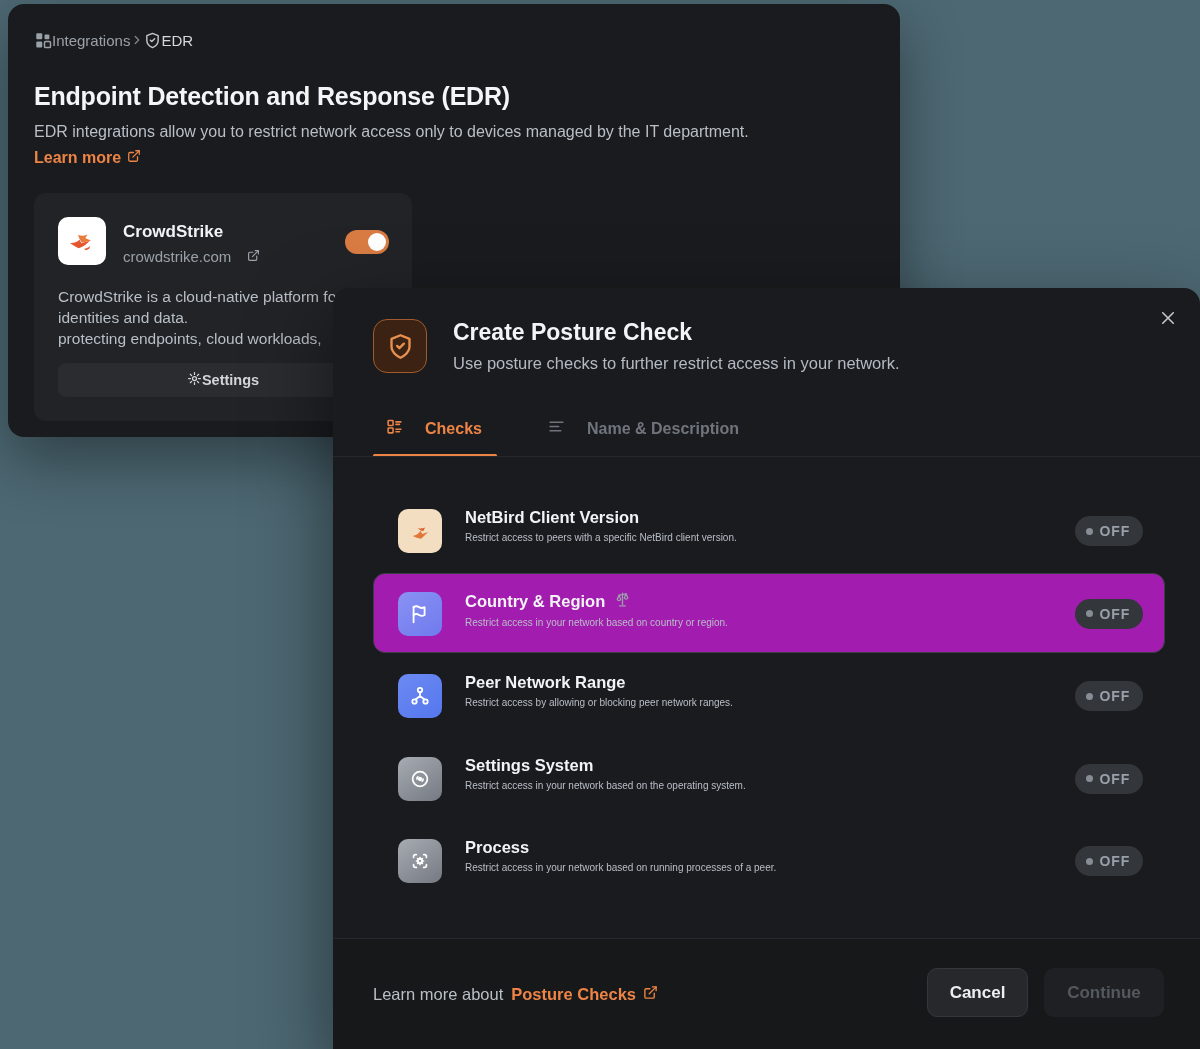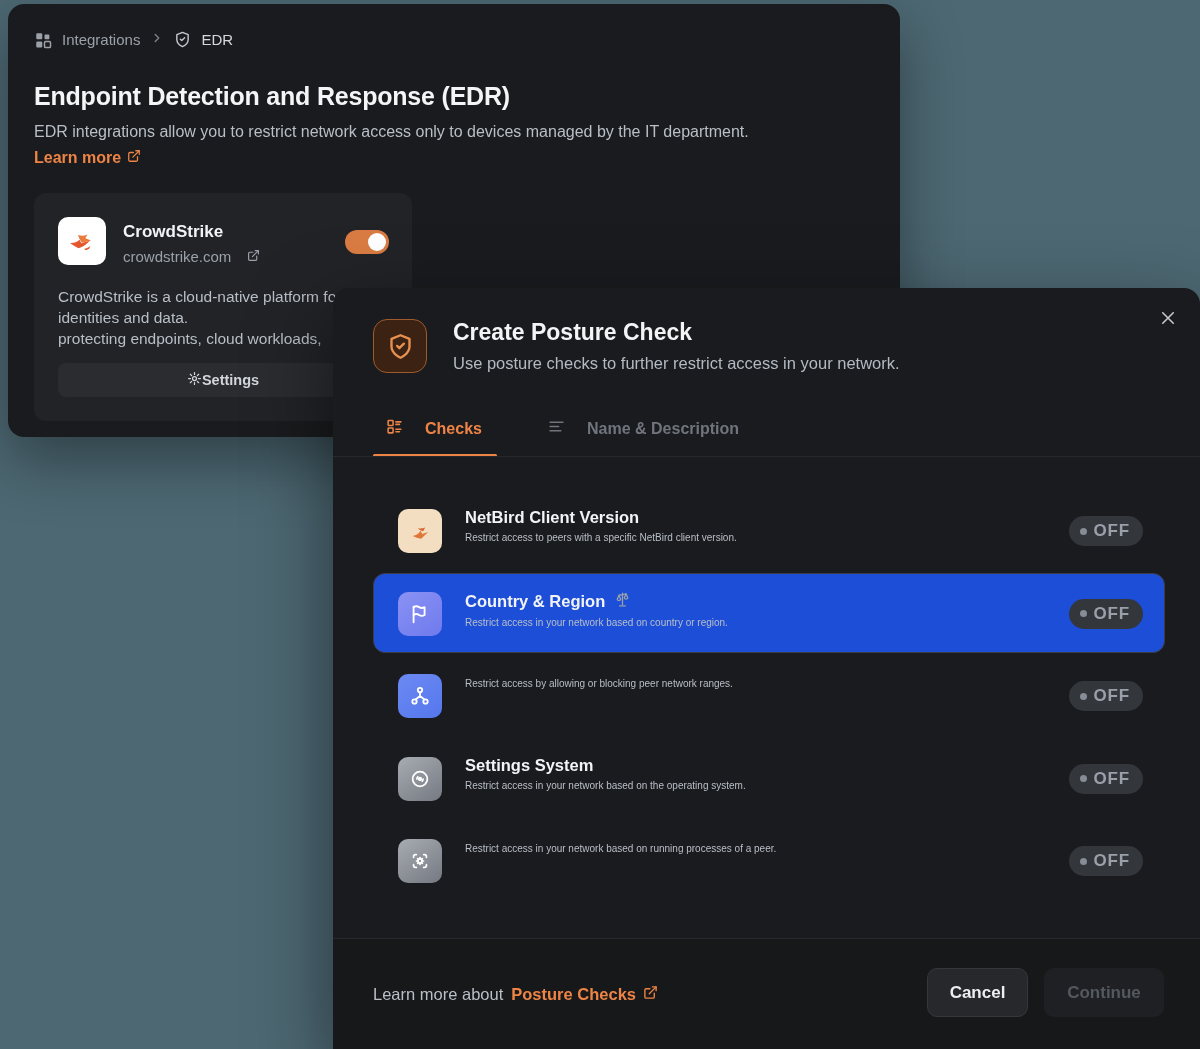--- a/index.html
+++ b/index.html
@@ -12,21 +12,21 @@
     -webkit-font-smoothing:antialiased;
   }
   .abs { position:absolute; }
 
   
   .back-window {
     left:8px; top:4px; width:892px; height:433px;
     background:#1a1b1e; border-radius:16px;
     box-shadow:0 24px 60px rgba(0,0,0,.38);
   }
-  .breadcrumb { left:26px; top:27px; display:flex; gap:10px;
+  .breadcrumb { left:26px; top:27px; display:flex; align-items:center; 
     font-size:15px; color:#9ba1a9; }
   .breadcrumb .crumb-current { color:#d5d9de; }
   .breadcrumb svg { display:block; }
   .page-title { left:26px; top:78px; font-size:25px; font-weight:700; color:#f4f5f7; letter-spacing:-.2px; }
   .page-desc { left:26px; top:119px; font-size:16px; color:#b9bfc7; white-space:nowrap; }
   .learn-more { left:26px; top:145px; display:flex; align-items:center; gap:6px;
     font-size:16px; font-weight:600; color:#ED8445; cursor:pointer; }
 
   
   .card {
@@ -64,36 +64,36 @@
 
   .tabs-border { left:0; top:168px; width:100%; height:1px; background:#26282d; }
   .tab { display:flex; align-items:center; gap:22px; font-size:16px; font-weight:600; cursor:pointer; }
   .tab-checks { left:53px; top:130px; color:#ED8445; }
   .tab-name { left:215px; top:130px; color:#70757d; }
   .tab-underline { left:40px; top:166px; width:124px; height:2.5px; background:#ED8445; border-radius:2px; }
 
   .checks-list { left:0; top:202px; width:100%; }
   .check-row { position:relative; margin:0 35px 2.5px 40px; height:80px;
     border:1px solid transparent; border-radius:12px; cursor:pointer; }
-  .check-row.highlighted { background:#1d4ed8; border-color:#3a3d43; }
+  .check-row.highlighted { background:#a21caf; border-color:#3a3d43; }
   .check-icon { position:absolute; left:24px; top:18px; width:44px; height:44px;
     border-radius:10px; display:flex; align-items:center; justify-content:center; }
   .check-icon.bg-netbird { background:#f3dec1; }
   .check-icon.bg-flag { background:linear-gradient(145deg,#8a92f3,#6f7aee); }
   .check-icon.bg-network { background:linear-gradient(145deg,#6c8af2,#5577ee); }
   .check-icon.bg-gray { background:linear-gradient(145deg,#a7abb2,#757a82); }
   .check-text { position:absolute; left:91px; top:17px; }
   .check-title { display:flex; align-items:center; gap:9px;
     font-size:16.5px; font-weight:700; color:#f2f3f5; }
   .check-desc { margin-top:5px; font-size:10px; color:#b9bfc7; }
   .off-badge { position:absolute; right:21px; top:25px; height:30px; min-width:63px;
     padding:0 13px 0 11px; background:#33363b; border-radius:15px;
     display:flex; align-items:center; gap:7px; }
   .off-dot { width:7px; height:7px; border-radius:50%; background:#878d96; }
-  .off-label { font-size:17px; font-weight:700; letter-spacing:.8px; color:#9aa0a9; }
+  .off-label { font-size:14px; font-weight:700; letter-spacing:.8px; color:#9aa0a9; }
 
   .modal-footer { left:0; bottom:0; width:100%; height:111px;
     background:#17181a; border-top:1px solid #26282c; }
   .footer-learn { left:40px; top:0; height:111px; display:flex; align-items:center; gap:8px;
     font-size:16.5px; color:#b9bfc7; }
   .footer-link { display:flex; align-items:center; gap:7px; color:#ED8445;
     font-weight:600; cursor:pointer; }
   .btn { border-radius:10px; display:flex; align-items:center; justify-content:center;
     font-size:17px; font-weight:600; cursor:pointer; }
   .btn-cancel { right:172px; top:29px; width:101px; height:49px;
@@ -267,20 +267,21 @@
     <div class="check-row">
       <div class="check-icon bg-network">
         <svg width="22" height="22" viewBox="0 0 24 24" fill="none" stroke="#ffffff" stroke-width="2" stroke-linecap="round" stroke-linejoin="round">
           <circle cx="12" cy="5.5" r="2.4"></circle>
             <circle cx="6" cy="18" r="2.4"></circle>
             <circle cx="18" cy="18" r="2.4"></circle>
           <path d="M12 8v4M12 12l-4.8 3.8M12 12l4.8 3.8"></path>
         </svg>
       </div>
       <div class="check-text">
+        <div class="check-title">Peer Network Range</div>
         <div class="check-desc">Restrict access by allowing or blocking peer network ranges.</div>
       </div>
       <div class="off-badge">
         <span class="off-dot"></span>
         <span class="off-label">OFF</span>
       </div>
     </div>
 
     <div class="check-row">
       <div class="check-icon bg-gray">
@@ -302,20 +303,21 @@
 
     <div class="check-row">
       <div class="check-icon bg-gray">
         <svg width="22" height="22" viewBox="0 0 24 24" fill="none" stroke="#ffffff" stroke-width="1.9" stroke-linecap="round" stroke-linejoin="round">
           <path d="M5 8V7a2 2 0 0 1 2-2h1M16 5h1a2 2 0 0 1 2 2v1M19 16v1a2 2 0 0 1-2 2h-1M8 19H7a2 2 0 0 1-2-2v-1"></path>
           <circle cx="12" cy="12" r="2.2"></circle>
           <path d="M12 8.2v1.3M12 14.5v1.3M8.2 12h1.3M14.5 12h1.3M9.4 9.4l.9.9M13.7 13.7l.9.9M14.6 9.4l-.9.9M10.3 13.7l-.9.9"></path>
         </svg>
       </div>
       <div class="check-text">
+        <div class="check-title">Process</div>
         <div class="check-desc">Restrict access in your network based on running processes of a peer.</div>
       </div>
       <div class="off-badge">
         <span class="off-dot"></span>
         <span class="off-label">OFF</span>
       </div>
     </div>
   </div>
 
   <div class="abs modal-footer">

